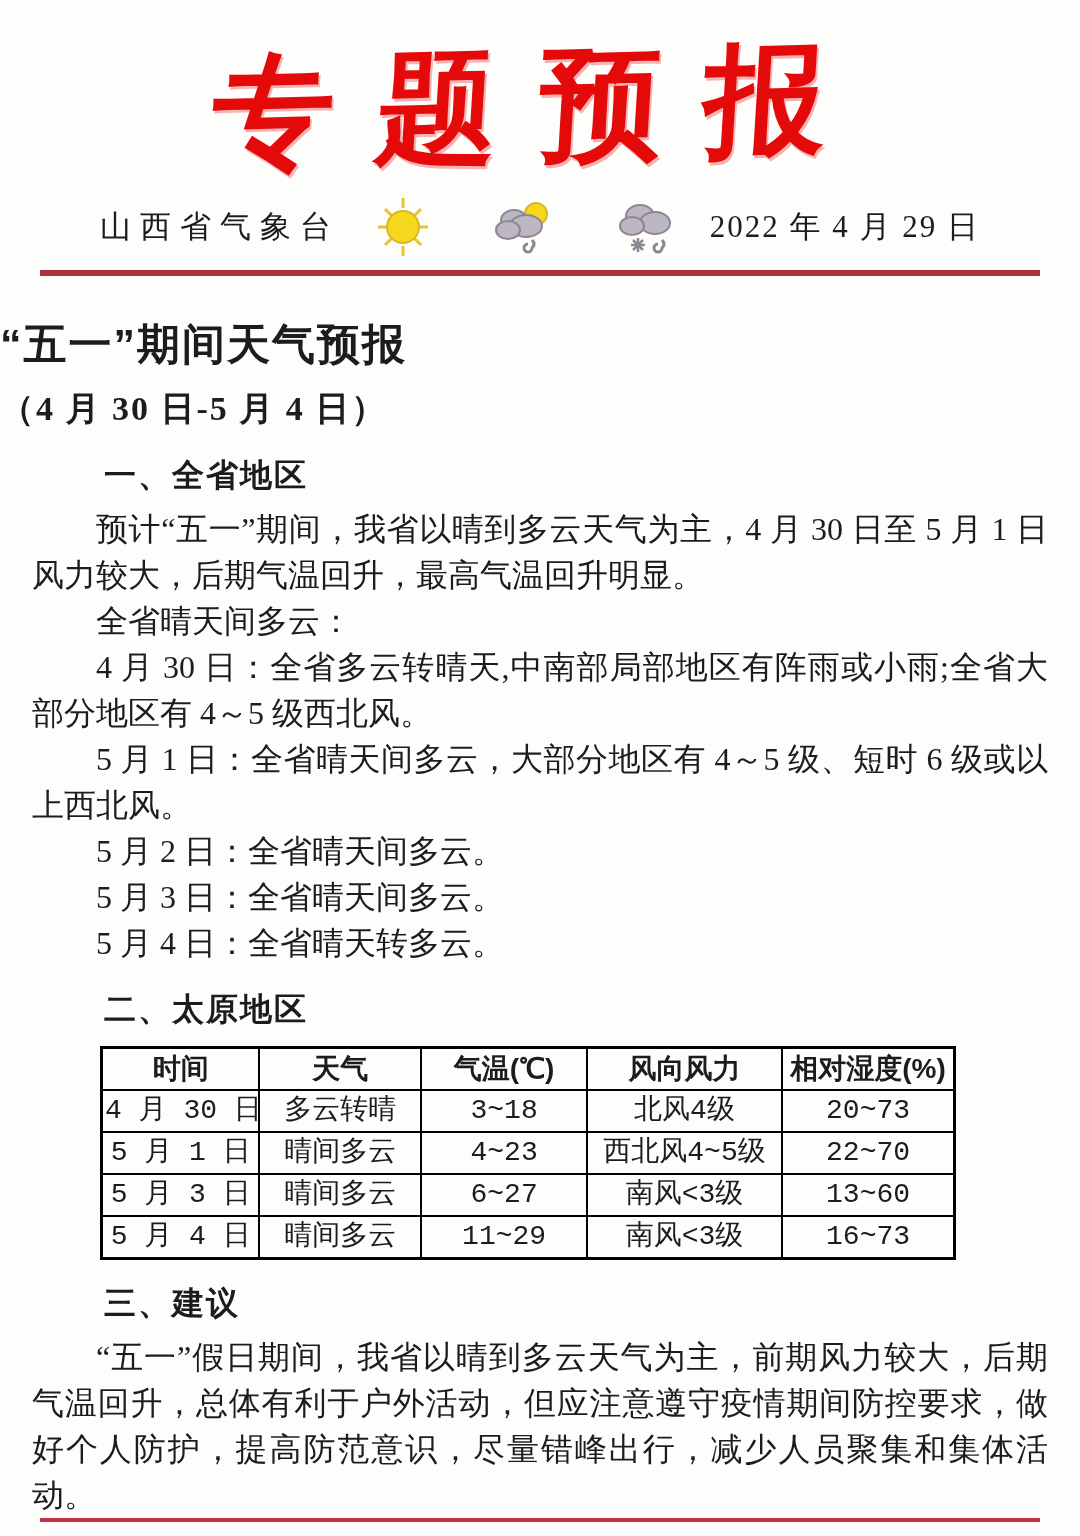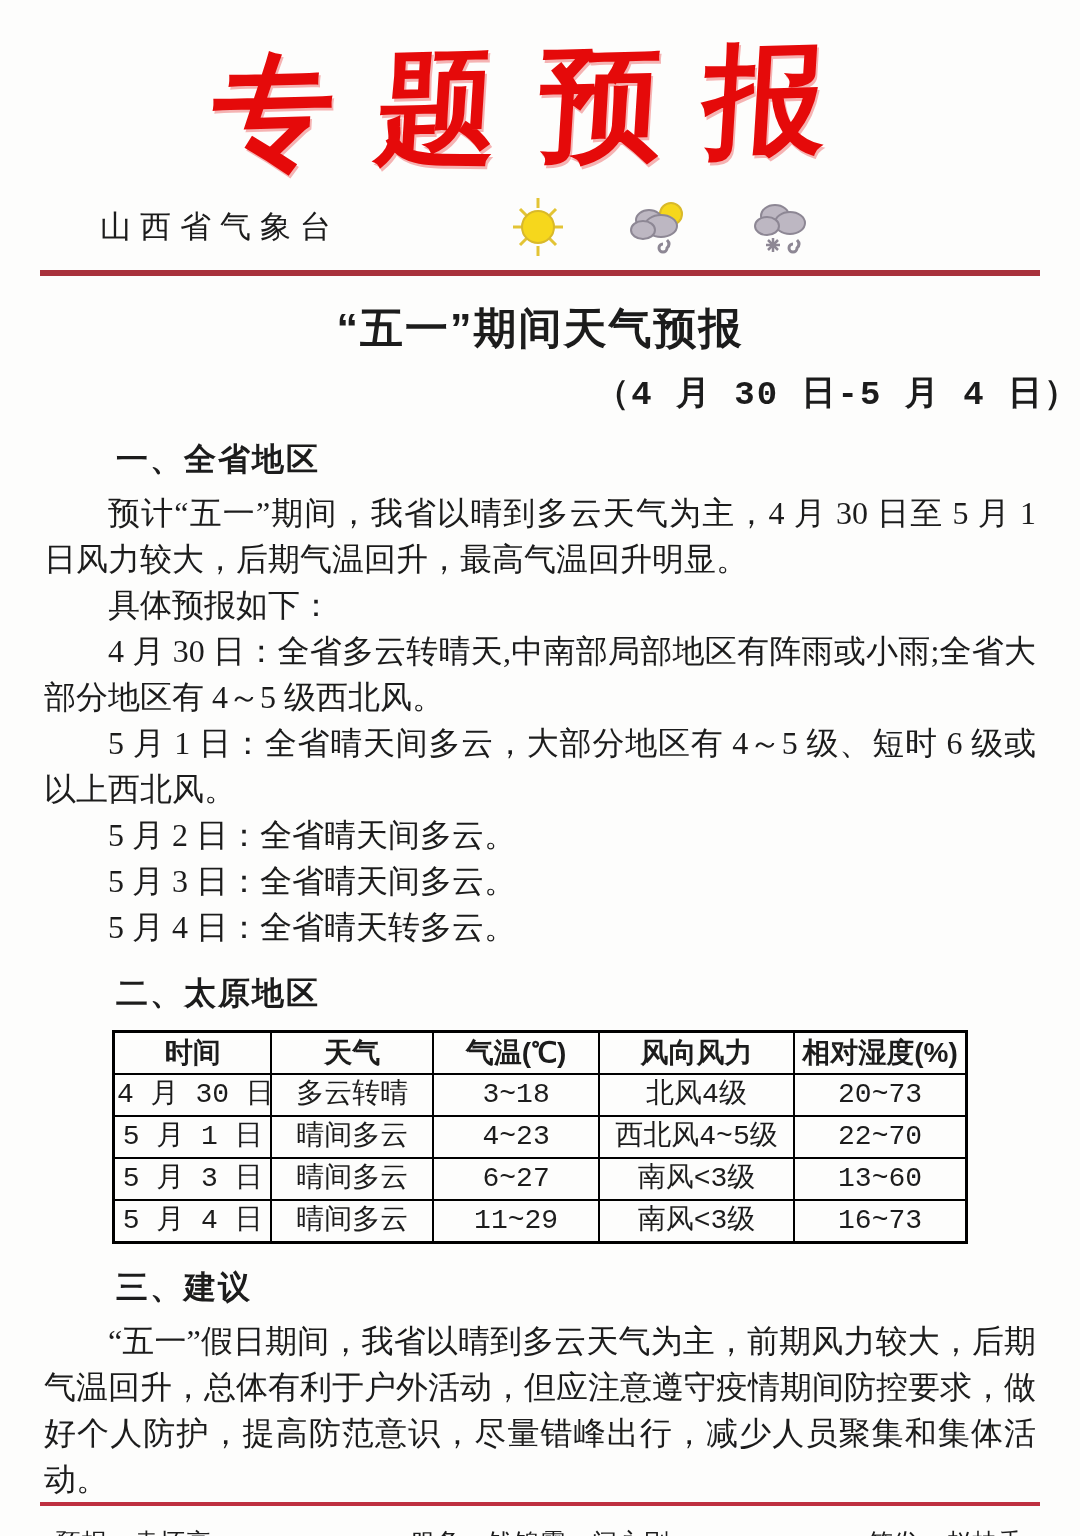--- a/index.html
+++ b/index.html
@@ -42,32 +42,32 @@
   .rule-double {
     margin: 12px 40px 0 40px;
     height: 9px;
     border-top: 3px solid #a8323c;
     border-bottom: 3px solid #a8323c;
     background: #e8b7ba;
   }
 
   
   .doc-title {
-    text-align: center; margin-top: 24px;
+    margin-top: 40px;
     font-family: "Liberation Sans", sans-serif;
     font-weight: bold; font-size: 43px; letter-spacing: 2px;
   }
   .doc-subtitle {
-    text-align: right; margin-top: 12px;
-    font-family: Liberation Mono, monospace;
+    text-align: left; margin-top: 12px;
+    font-family: Liberation Serif, serif;
     font-weight: bold; font-size: 34px; letter-spacing: 2px;
   }
 
   
-  .content { padding: 0 44px; }
+  .content { padding: 0 32px; }
   .section-heading {
     font-family: "Liberation Sans", sans-serif;
     font-weight: bold; font-size: 32px;
     margin: 22px 0 8px 72px; letter-spacing: 2px;
   }
   p.body {
     font-size: 32px; line-height: 46px;
     margin: 0; text-indent: 2em; text-align: justify;
   }
 
@@ -152,32 +152,33 @@
             <line x1="28" y1="42" x2="28" y2="56"></line>
             <line x1="21" y1="49" x2="35" y2="49"></line>
             <line x1="23" y1="44" x2="33" y2="54"></line>
             <line x1="33" y1="44" x2="23" y2="54"></line>
           </g>
           <path d="M52 44 q4 4 0 8 a4 4 0 1 1 -4 -4" fill="none" stroke="#8d8794" stroke-width="3"></path>
         </svg>
       </span>
     </span>
 
+    <span class="hdr-date">2022 年 4 月 29 日</span>
   </div>
 
   <div class="rule-double"></div>
 
   <div class="doc-title">“五一”期间天气预报</div>
   <div class="doc-subtitle">（4 月 30 日-5 月 4 日）</div>
 
   <div class="content">
 
     <div class="section-heading">一、全省地区</div>
     <p class="body">预计“五一”期间，我省以晴到多云天气为主，4 月 30 日至 5 月 1 日风力较大，后期气温回升，最高气温回升明显。</p>
-    <p class="body">具体预报如下：</p>
+    <p class="body">全省晴天间多云：</p>
     <p class="body">4 月 30 日：全省多云转晴天,中南部局部地区有阵雨或小雨;全省大部分地区有 4～5 级西北风。</p>
     <p class="body">5 月 1 日：全省晴天间多云，大部分地区有 4～5 级、短时 6 级或以上西北风。</p>
     <p class="body">5 月 2 日：全省晴天间多云。</p>
     <p class="body">5 月 3 日：全省晴天间多云。</p>
     <p class="body">5 月 4 日：全省晴天转多云。</p>
 
     <div class="section-heading">二、太原地区</div>
     <table class="wx">
       <colgroup>
           <col class="c1">

